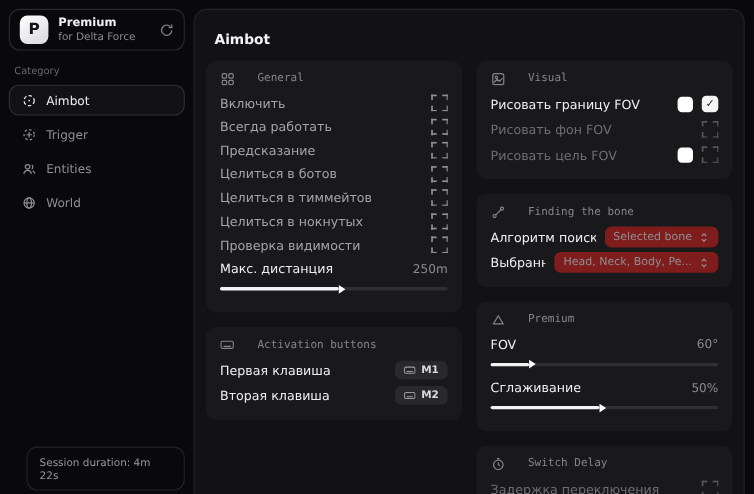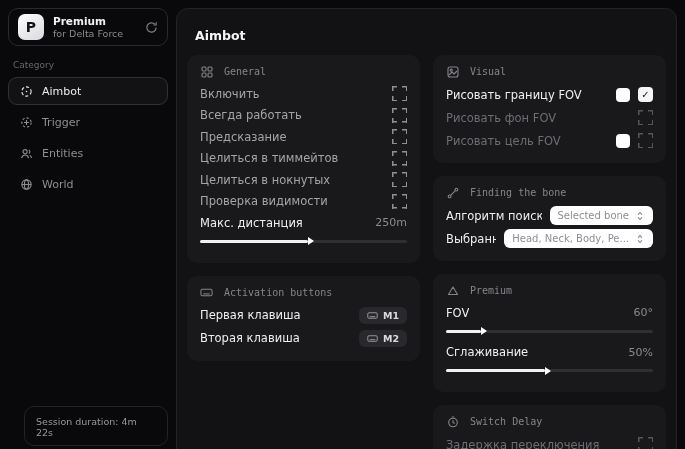--- a/index.html
+++ b/index.html
@@ -50,21 +50,21 @@
     flex:1; margin:8px 8px 0 0; height:472px;
     background:#121214; border:1px solid #242428; border-radius:12px;
     padding:10px 10px 0;
   }
   .page-title { font-size:12.5px; font-weight:700; color:#f4f4f6; margin:9px 0 12px 8px; }
   .cols { display:flex; gap:13px; }
   .col { flex:1; min-width:0; }
 
   .card { background:#19191c; border-radius:10px; padding:10px 13px 11px; margin-bottom:13px; }
   .card-head {
-    display:flex; align-items:center; gap:11px; margin-bottom:5px;
+    display:flex; align-items:center; gap:21px; margin-bottom:5px;
     color:#84848a; font-family:"DejaVu Sans Mono","Liberation Mono",monospace;
     font-size:10px;
   }
   .sicon { display:grid; place-items:center; width:13px; height:13px; color:#84848a; }
 
   .row { display:flex; align-items:center; justify-content:space-between; min-height:21.5px; gap:8px; }
   .row-tall { min-height:23px; }
   .lbl { color:#a4a4a9; font-size:11.5px; white-space:nowrap; overflow:hidden; }
   .lbl.strong { color:#efeff1; font-weight:400; }
   .lbl.dim { color:#6d6d73; }
@@ -105,21 +105,21 @@
 
   
   .badge {
     display:flex; align-items:center; gap:5px;
     background:#28282d; border-radius:6px; padding:3px 8px;
     color:#dadade; font-size:9.5px; font-weight:600; flex-shrink:0;
   }
   .badge svg { color:#9a9a9f; }
   .dropdown {
     display:flex; align-items:center; gap:6px;
-    background:#ffffff; border-radius:6px; padding:4px 8px;
+    background:#7f1d1d; border-radius:6px; padding:4px 8px;
     color:#8e8e93; font-size:10px; white-space:nowrap; flex-shrink:0; max-width:158px;
   }
   .dropdown .ddval { overflow:hidden; text-overflow:ellipsis; }
   .dropdown svg { flex-shrink:0; color:#8e8e93; }
 </style>
 </head>
 <body>
 
 <div class="app">
 
@@ -214,20 +214,24 @@
           </div>
           <div class="row">
             <span class="lbl">Всегда работать</span>
             <span class="cb unchecked"></span>
           </div>
           <div class="row">
             <span class="lbl">Предсказание</span>
             <span class="cb unchecked"></span>
           </div>
           <div class="row">
+            <span class="lbl">Целиться в ботов</span>
+            <span class="cb unchecked"></span>
+          </div>
+          <div class="row">
             <span class="lbl">Целиться в тиммейтов</span>
             <span class="cb unchecked"></span>
           </div>
           <div class="row">
             <span class="lbl">Целиться в нокнутых</span>
             <span class="cb unchecked"></span>
           </div>
           <div class="row">
             <span class="lbl">Проверка видимости</span>
             <span class="cb unchecked"></span>

